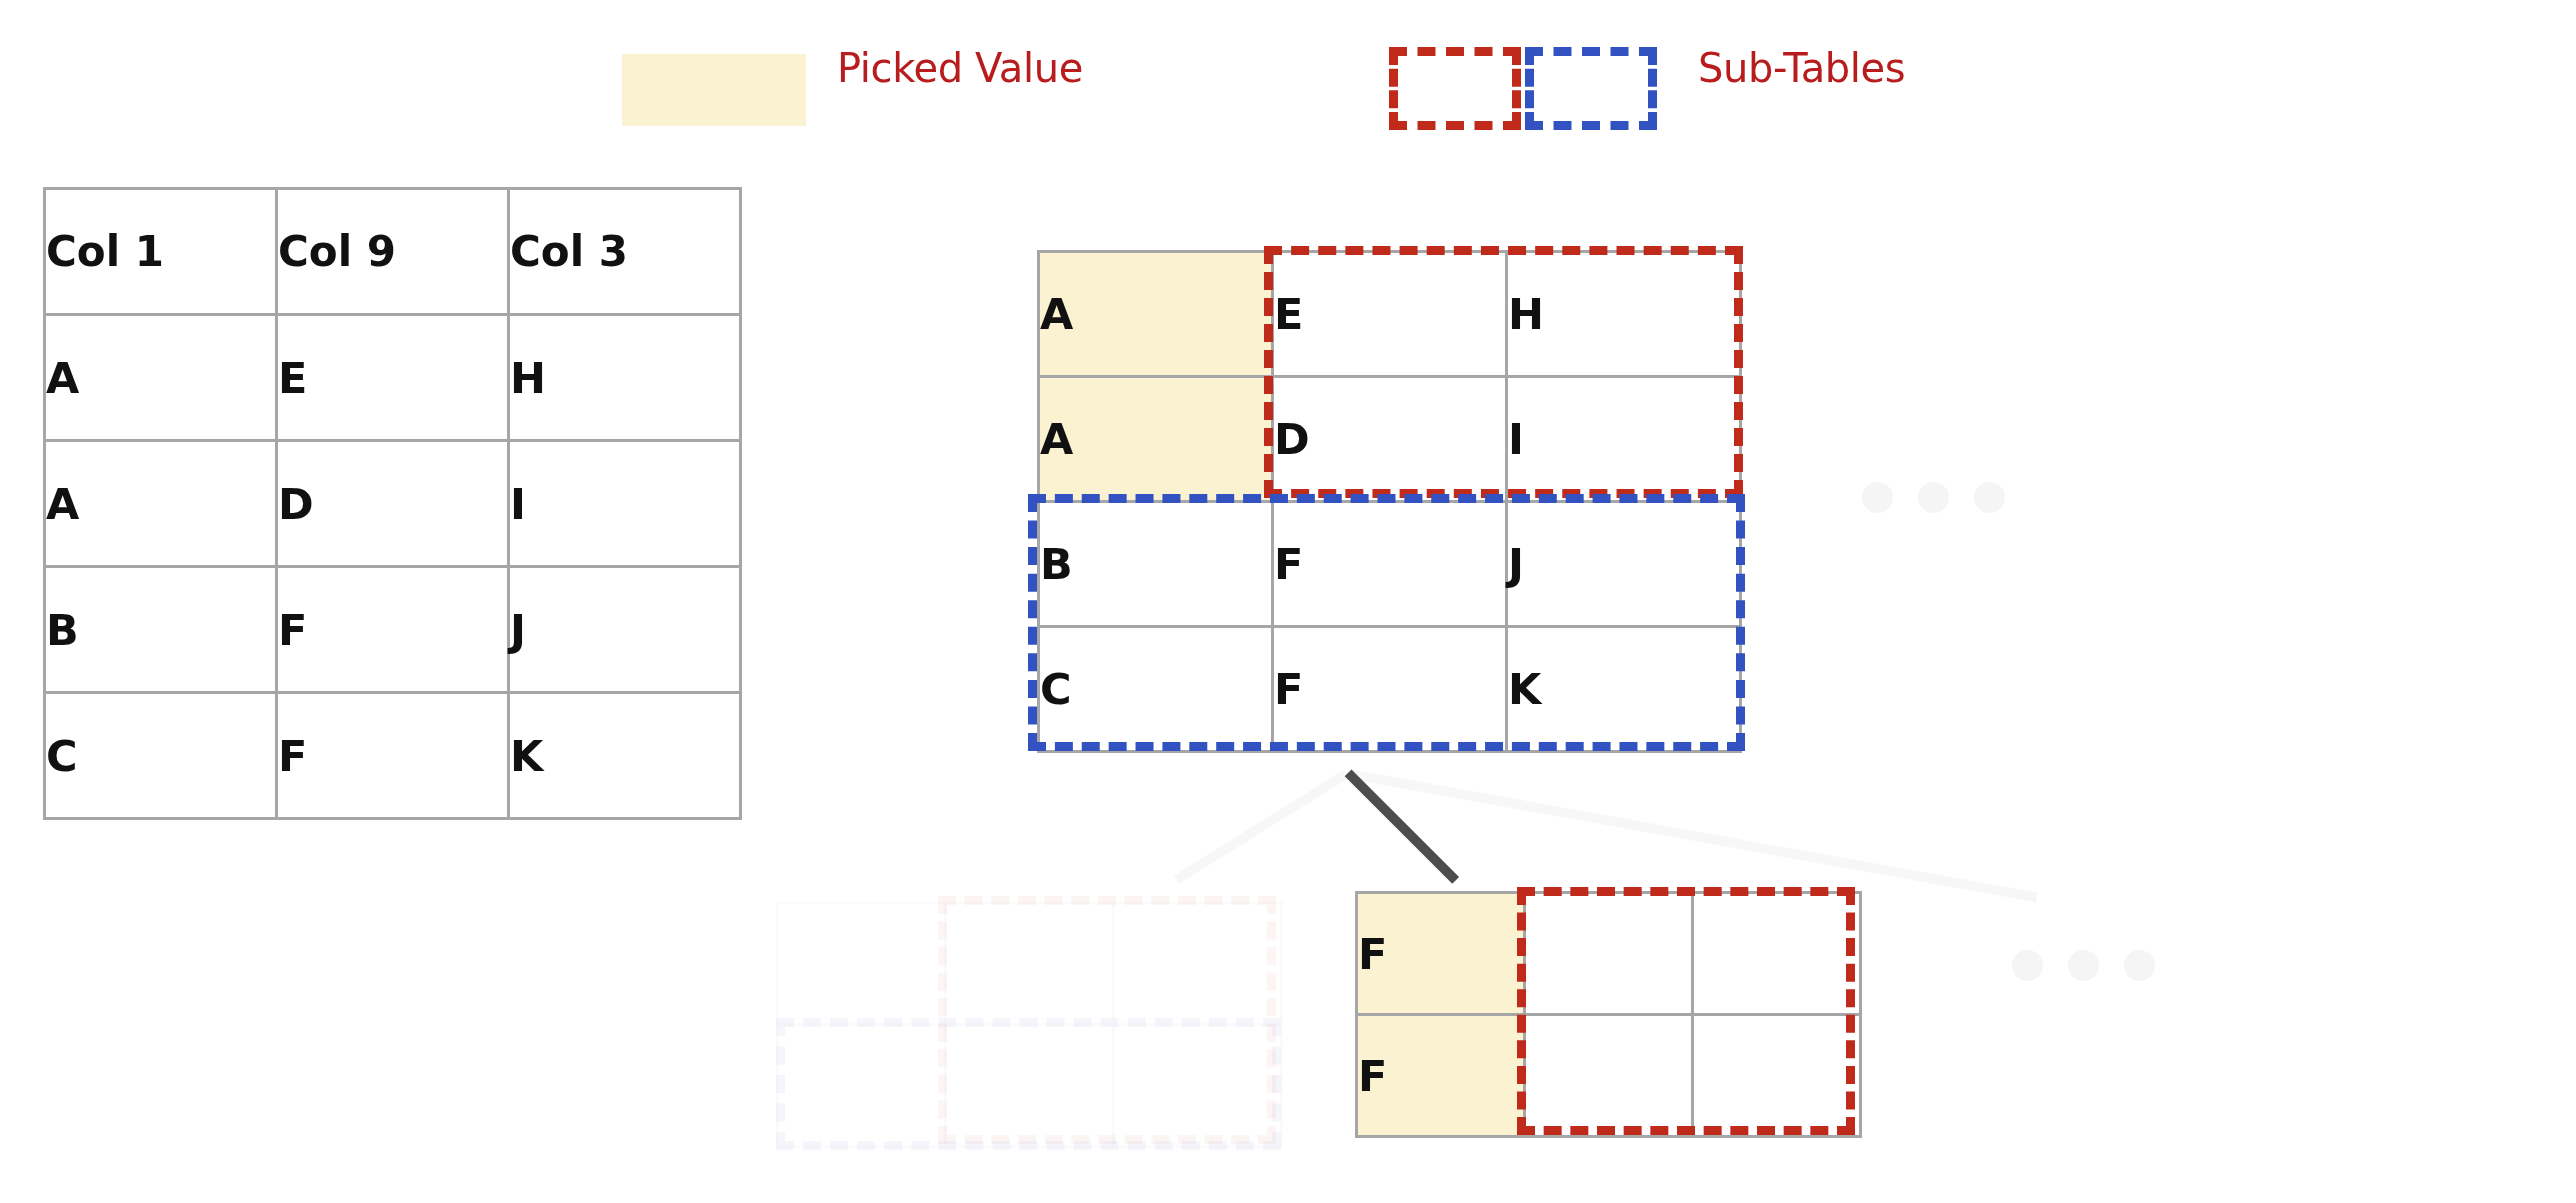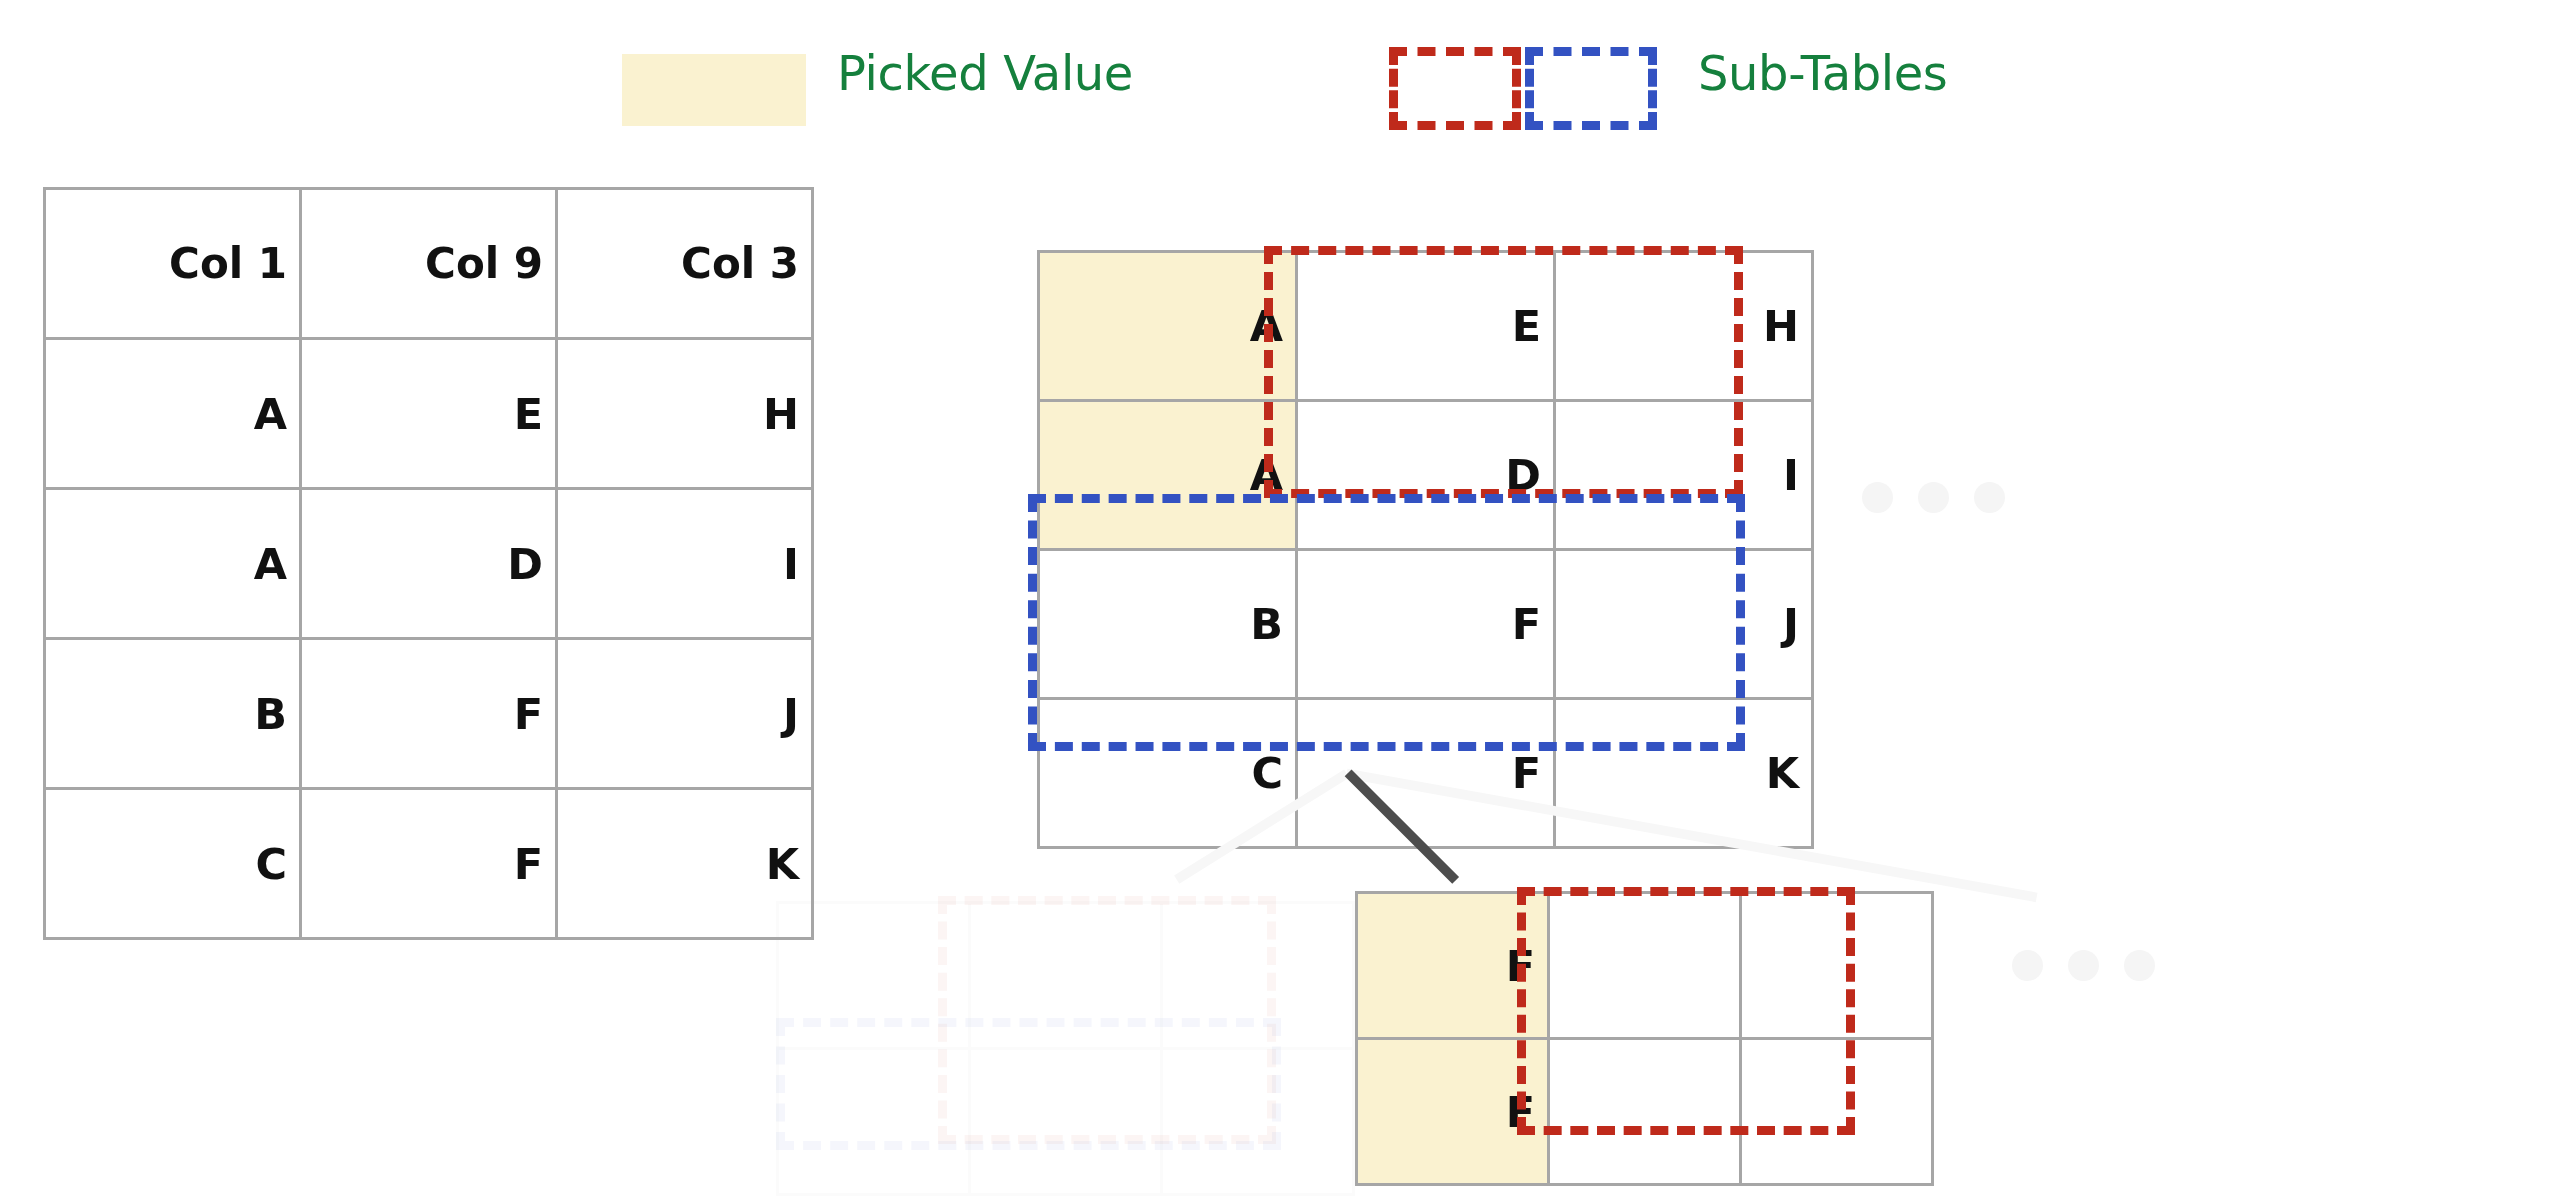--- a/index.html
+++ b/index.html
@@ -21,23 +21,23 @@
     position: absolute;
     left: 622px;
     top: 54px;
     width: 184px;
     height: 72px;
     background: #faf2d0;
   }
   .legend-label {
     position: absolute;
     font-family: "DejaVu Sans", sans-serif;
-    font-size: 48px;
+    font-size: 40px;
     font-weight: 400;
-    color: #15803d;
+    color: #b91c1c;
     white-space: nowrap;
     letter-spacing: -0.4px;
   }
   #legend-picked-label { left: 837px; top: 45px; }
   #legend-subtables-label { left: 1698px; top: 45px; text-align: right; }
 
   .legend-dashbox {
     position: absolute;
     top: 47px;
     width: 132px;
@@ -55,27 +55,27 @@
   }
 
   
   .gtable {
     position: absolute;
     border-collapse: collapse;
     table-layout: fixed;
   }
   .gtable td {
     border: 3px solid #a6a6a6;
-    text-align: right;
+    text-align: left;
     vertical-align: middle;
     font-family: "DejaVu Sans", sans-serif;
     font-size: 43px;
     font-weight: 600;
     color: #111111;
-    padding: 12px;
+    padding: 0;
   }
   .gtable td.hdr {
     font-size: 42px;
     font-weight: 600;
   }
   .gtable td.picked {
     background: #faf2d0;
   }
 
   

